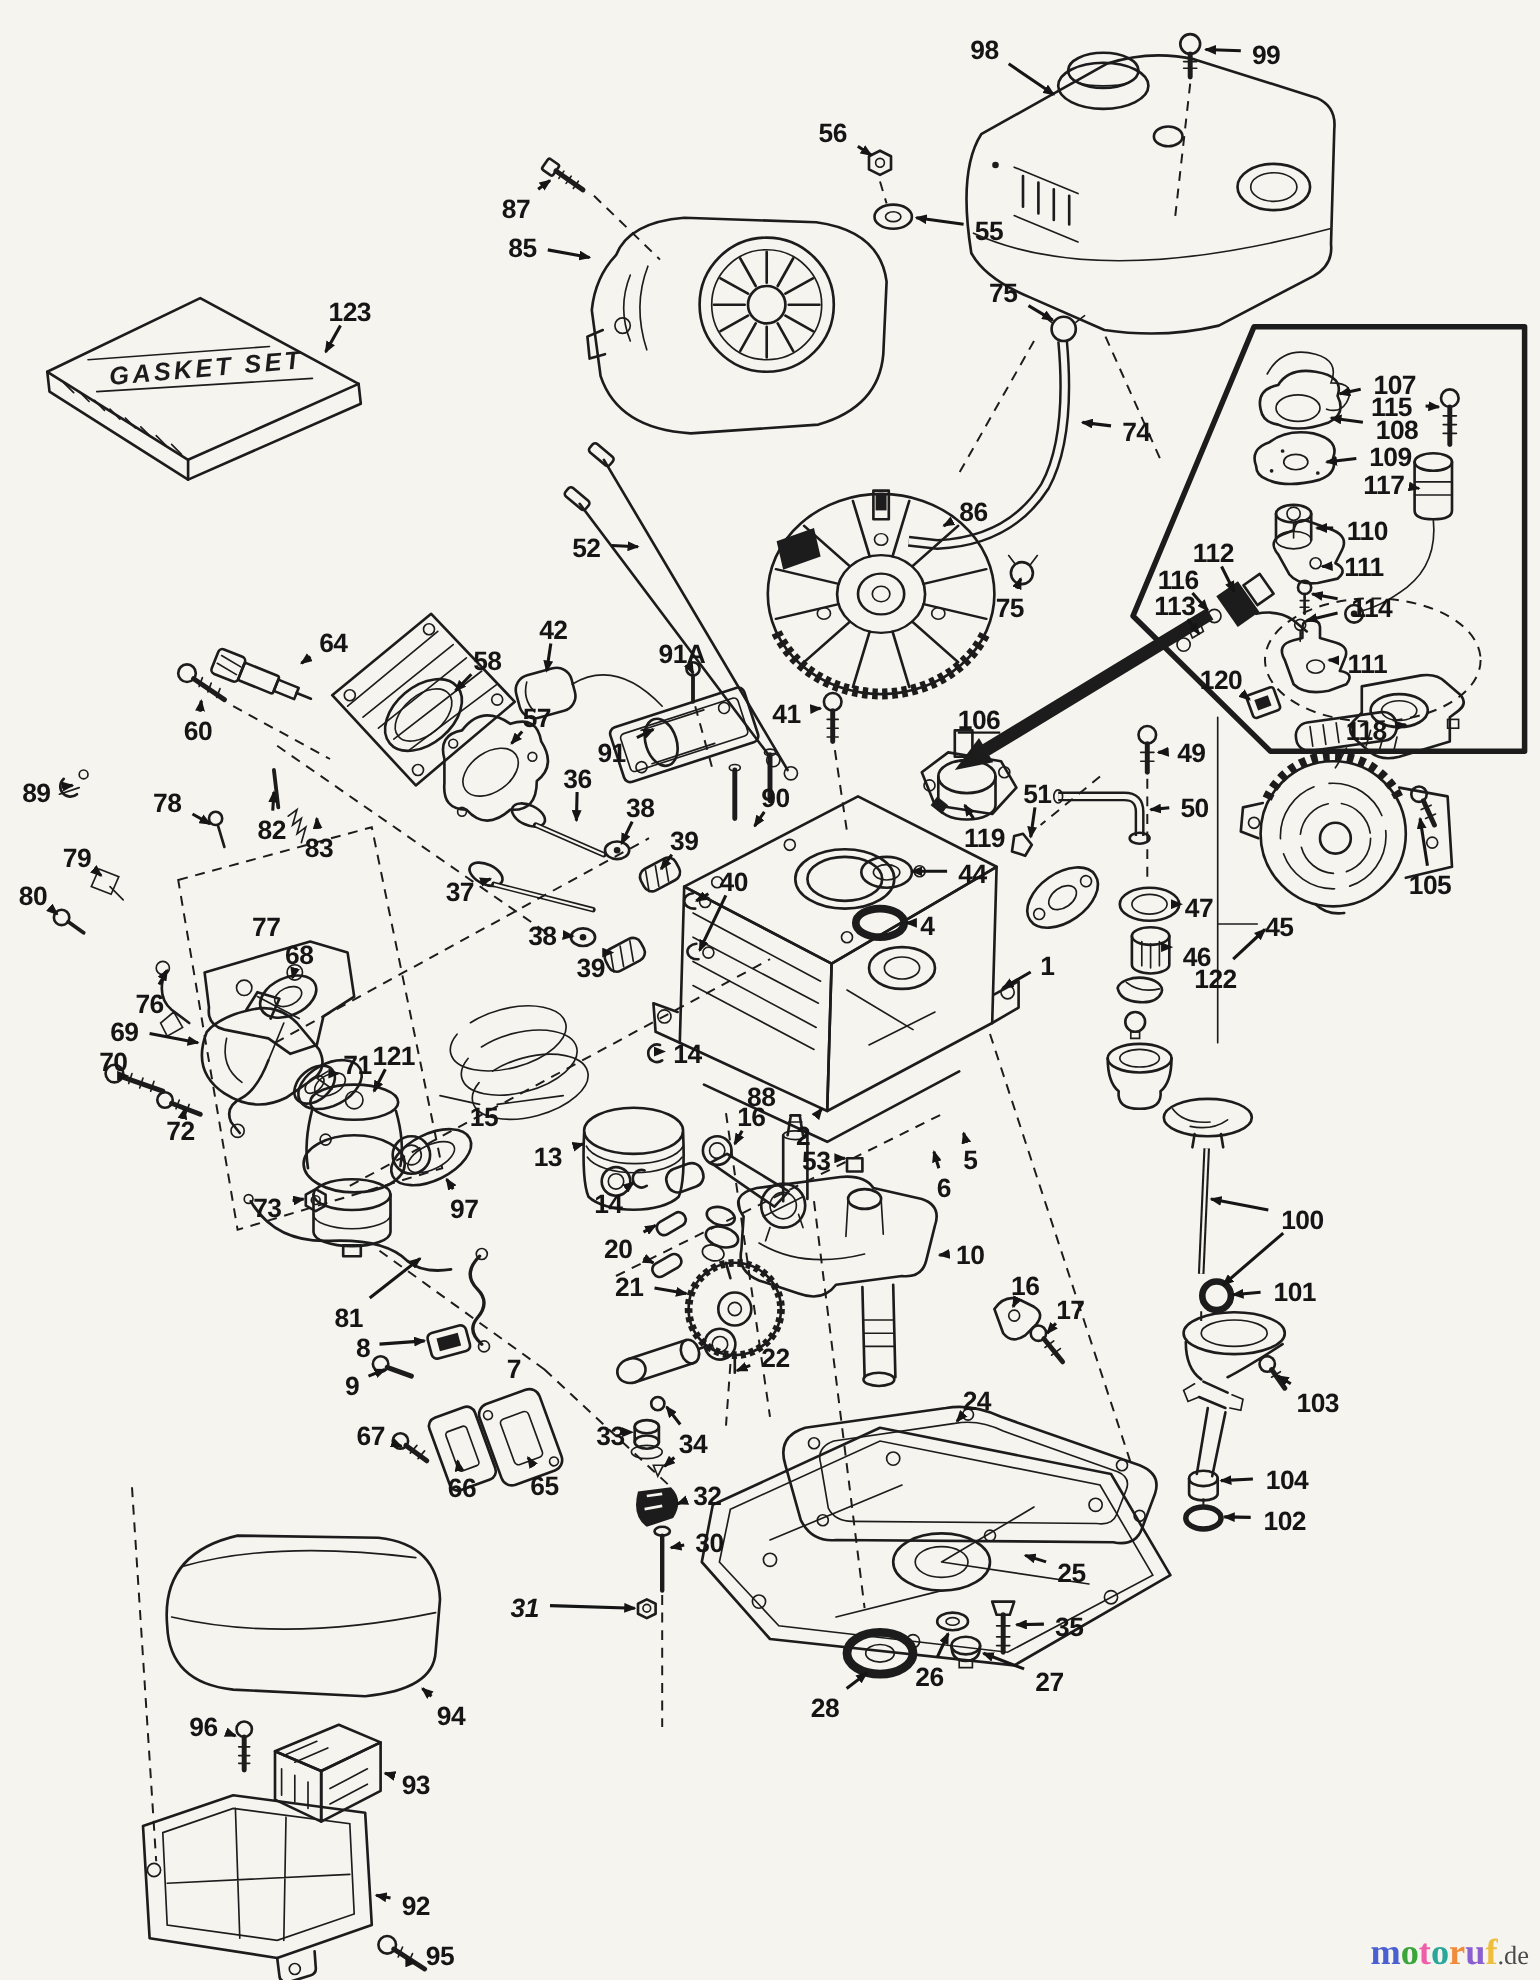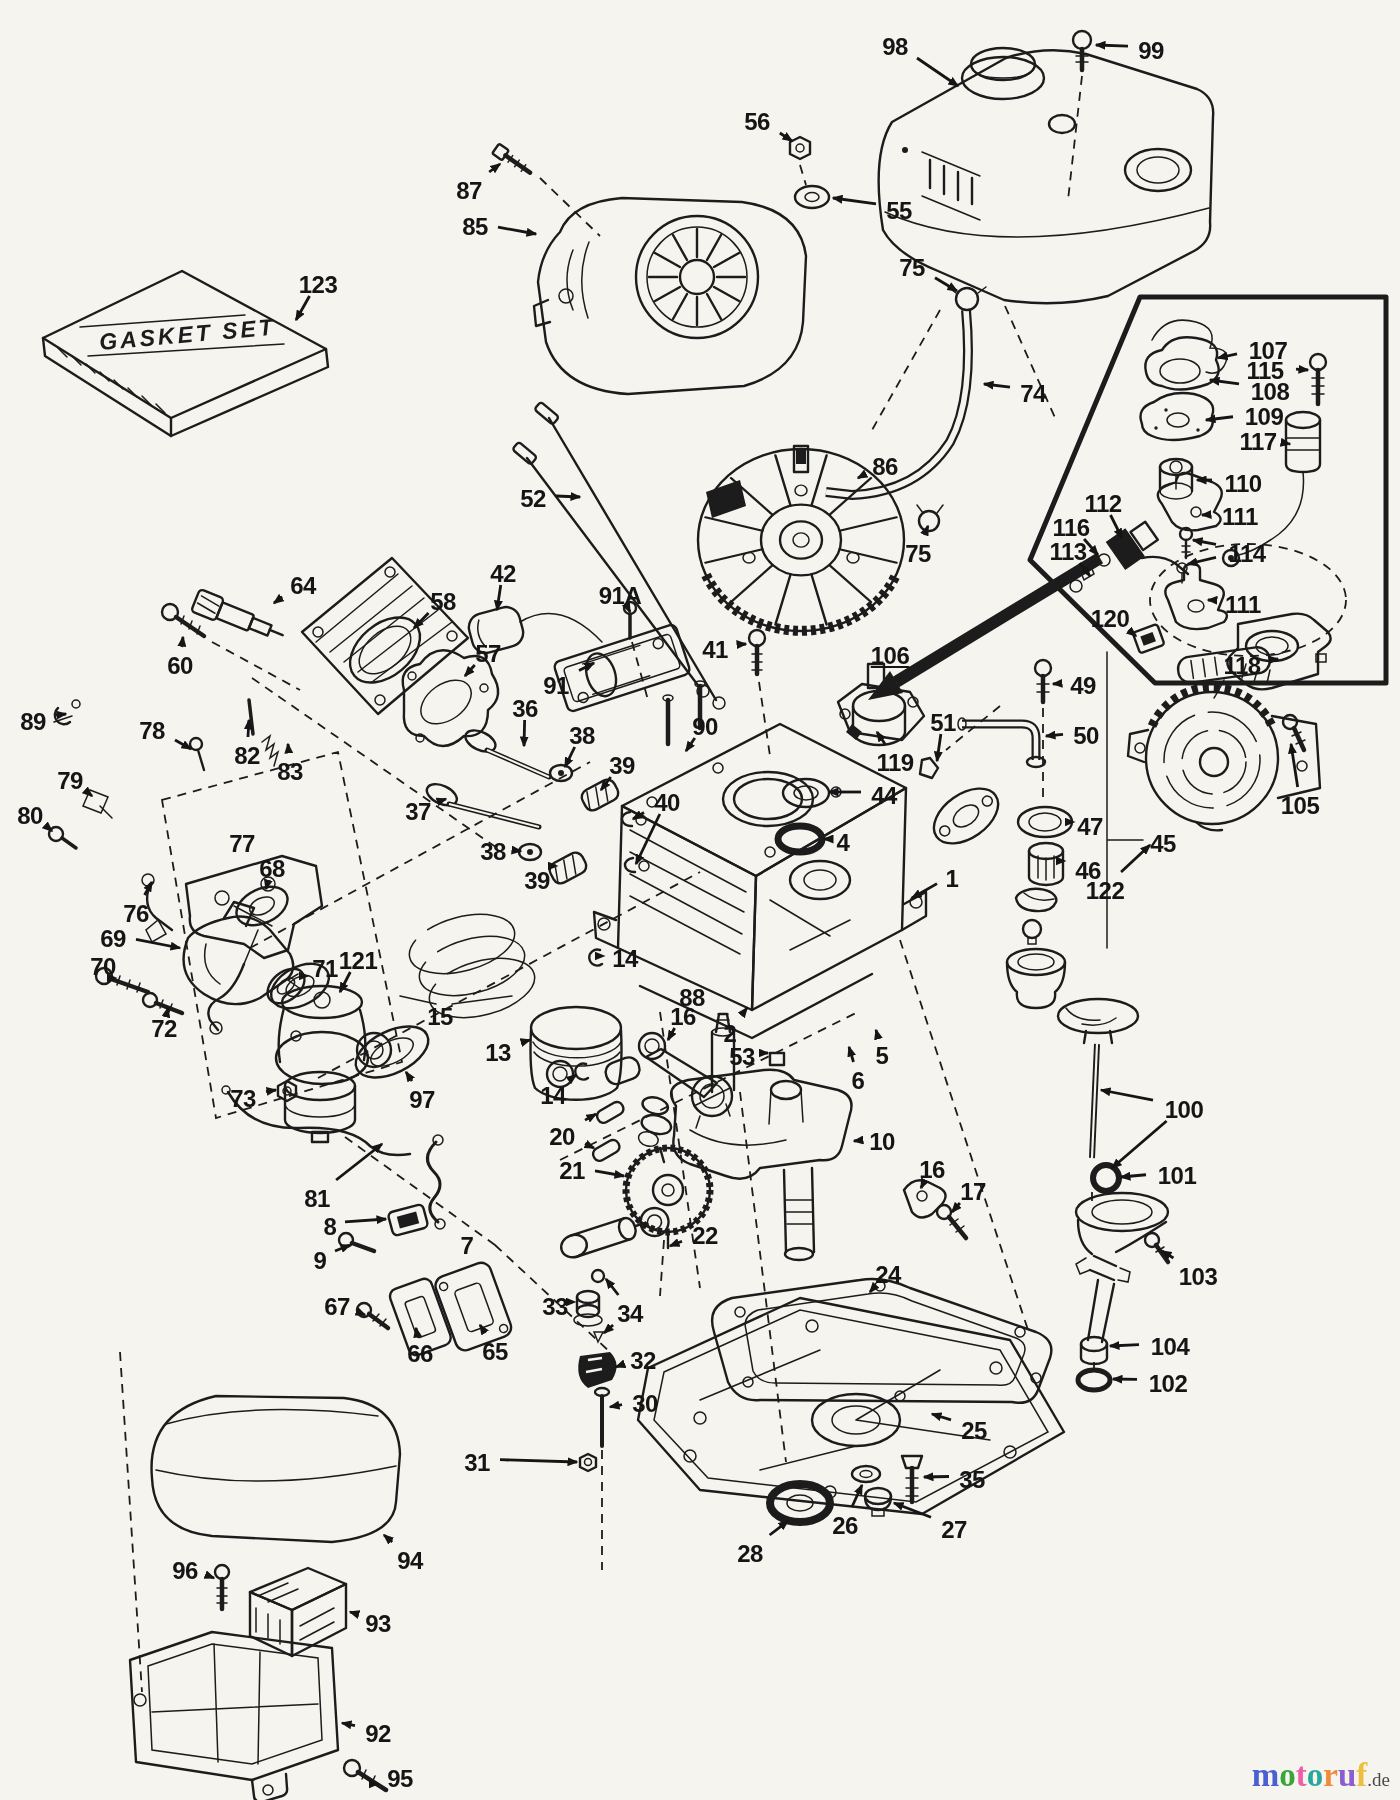--- a/index.html
+++ b/index.html
@@ -11,21 +11,21 @@
            color:#151515;letter-spacing:-0.5px;white-space:nowrap;}
   #arrow-layer{z-index:2;}
   #art-layer{z-index:1;}
   .ln{fill:none;stroke:#1c1c1c;stroke-width:2.4;stroke-linecap:round;stroke-linejoin:round;}
   .thin{fill:none;stroke:#1c1c1c;stroke-width:1.5;stroke-linecap:round;}
   .thk{stroke-width:4.5;}
   .dsh{fill:none;stroke:#1c1c1c;stroke-width:1.8;stroke-dasharray:9 7;}
   .fill{fill:#1c1c1c;stroke:none;}
   #watermark{position:absolute;right:10px;bottom:6px;z-index:4;
              font-family:"Liberation Serif",serif;font-size:33px;font-weight:600;}
-  #watermark .suffix{font-size:19px;font-weight:400;}
+  #watermark .suffix{font-size:24px;font-weight:400;}
   #gasket-text{font-family:"Liberation Sans",sans-serif;font-weight:700;font-style:italic;
                font-size:23px;letter-spacing:3px;fill:#1c1c1c;}
 </style>
 </head>
 <body>
 
 <div id="page">
 
 <svg id="art-layer" width="1400" height="1800" viewBox="0 0 1400 1800" xmlns="http://www.w3.org/2000/svg">
 
@@ -850,21 +850,21 @@
       <div class="callout" style="left: 337px; top: 1303px;">67</div>
       <div class="callout" style="left: 555px; top: 1303px;">33</div>
       <div class="callout" style="left: 630px; top: 1310px;">34</div>
       <div class="callout" style="left: 1170px; top: 1343px;">104</div>
       <div class="callout" style="left: 495px; top: 1348px;">65</div>
       <div class="callout" style="left: 420px; top: 1350px;">66</div>
       <div class="callout" style="left: 643px; top: 1357px;">32</div>
       <div class="callout" style="left: 1168px; top: 1380px;">102</div>
       <div class="callout" style="left: 645px; top: 1400px;">30</div>
       <div class="callout" style="left: 974px; top: 1427px;">25</div>
-      <div class="callout" style="left: 477px; top: 1459px;">31</div>
+      <div class="callout" style="left: 477px; top: 1459px; font-style: italic;">31</div>
       <div class="callout" style="left: 972px; top: 1476px;">35</div>
       <div class="callout" style="left: 845px; top: 1522px;">26</div>
       <div class="callout" style="left: 954px; top: 1526px;">27</div>
       <div class="callout" style="left: 750px; top: 1550px;">28</div>
       <div class="callout" style="left: 410px; top: 1557px;">94</div>
       <div class="callout" style="left: 185px; top: 1567px;">96</div>
       <div class="callout" style="left: 378px; top: 1620px;">93</div>
       <div class="callout" style="left: 378px; top: 1730px;">92</div>
       <div class="callout" style="left: 400px; top: 1775px;">95</div>
     </div>

